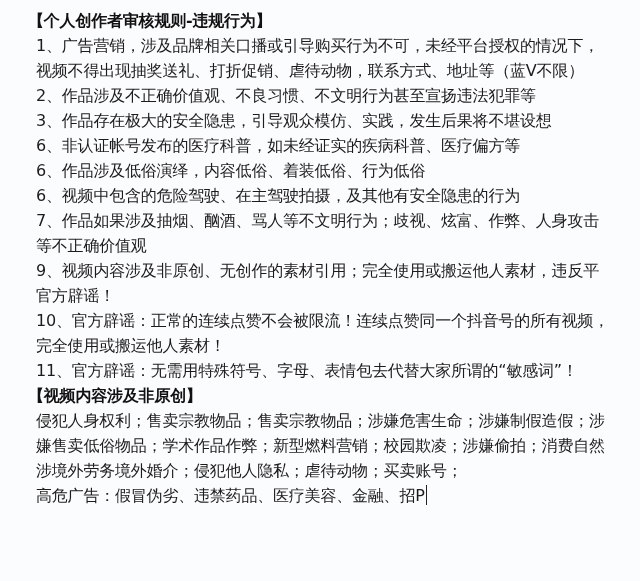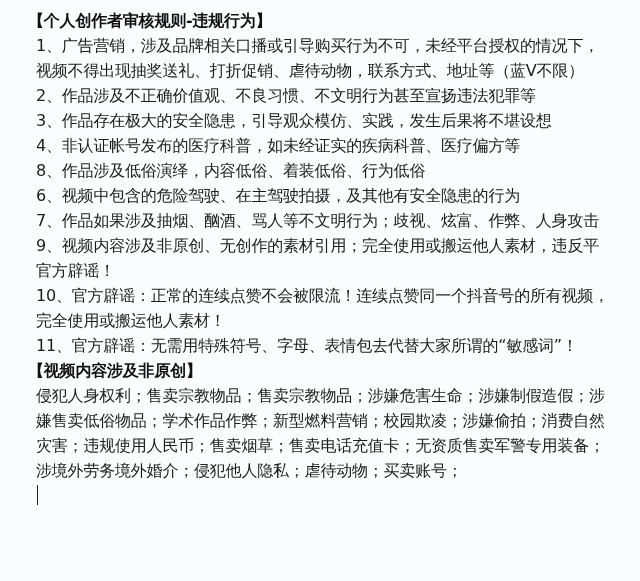--- a/index.html
+++ b/index.html
@@ -43,29 +43,29 @@
 </style>
 </head>
 <body>
 
 <div class="page">
   <div class="line heading">【个人创作者审核规则-违规行为】</div>
   <div class="line">1、广告营销，涉及品牌相关口播或引导购买行为不可，未经平台授权的情况下，</div>
   <div class="line">视频不得出现抽奖送礼、打折促销、虐待动物，联系方式、地址等（蓝V不限）</div>
   <div class="line">2、作品涉及不正确价值观、不良习惯、不文明行为甚至宣扬违法犯罪等</div>
   <div class="line">3、作品存在极大的安全隐患，引导观众模仿、实践，发生后果将不堪设想</div>
-  <div class="line">4、非认证帐号发布的医疗科普，如未经证实的疾病科普、医疗偏方等</div>
-  <div class="line">8、作品涉及低俗演绎，内容低俗、着装低俗、行为低俗</div>
+  <div class="line">6、非认证帐号发布的医疗科普，如未经证实的疾病科普、医疗偏方等</div>
+  <div class="line">6、作品涉及低俗演绎，内容低俗、着装低俗、行为低俗</div>
   <div class="line">6、视频中包含的危险驾驶、在主驾驶拍摄，及其他有安全隐患的行为</div>
   <div class="line">7、作品如果涉及抽烟、酗酒、骂人等不文明行为；歧视、炫富、作弊、人身攻击</div>
+  <div class="line">等不正确价值观</div>
   <div class="line">9、视频内容涉及非原创、无创作的素材引用；完全使用或搬运他人素材，违反平</div>
   <div class="line">官方辟谣！</div>
   <div class="line">10、官方辟谣：正常的连续点赞不会被限流！连续点赞同一个抖音号的所有视频，</div>
   <div class="line">完全使用或搬运他人素材！</div>
   <div class="line">11、官方辟谣：无需用特殊符号、字母、表情包去代替大家所谓的“敏感词”！</div>
 
   <div class="line heading">【视频内容涉及非原创】</div>
   <div class="line">侵犯人身权利；售卖宗教物品；售卖宗教物品；涉嫌危害生命；涉嫌制假造假；涉</div>
   <div class="line">嫌售卖低俗物品；学术作品作弊；新型燃料营销；校园欺凌；涉嫌偷拍；消费自然</div>
-  <div class="line">灾害；违规使用人民币；售卖烟草；售卖电话充值卡；无资质售卖军警专用装备；</div>
   <div class="line">涉境外劳务境外婚介；侵犯他人隐私；虐待动物；买卖账号；</div>
-  <div class="line"><span class="cursor"></span></div>
+  <div class="line"><span>高危广告：假冒伪劣、违禁药品、医疗美容、金融、招P</span><span class="cursor"></span></div>
 </div>
 
 </body></html>

